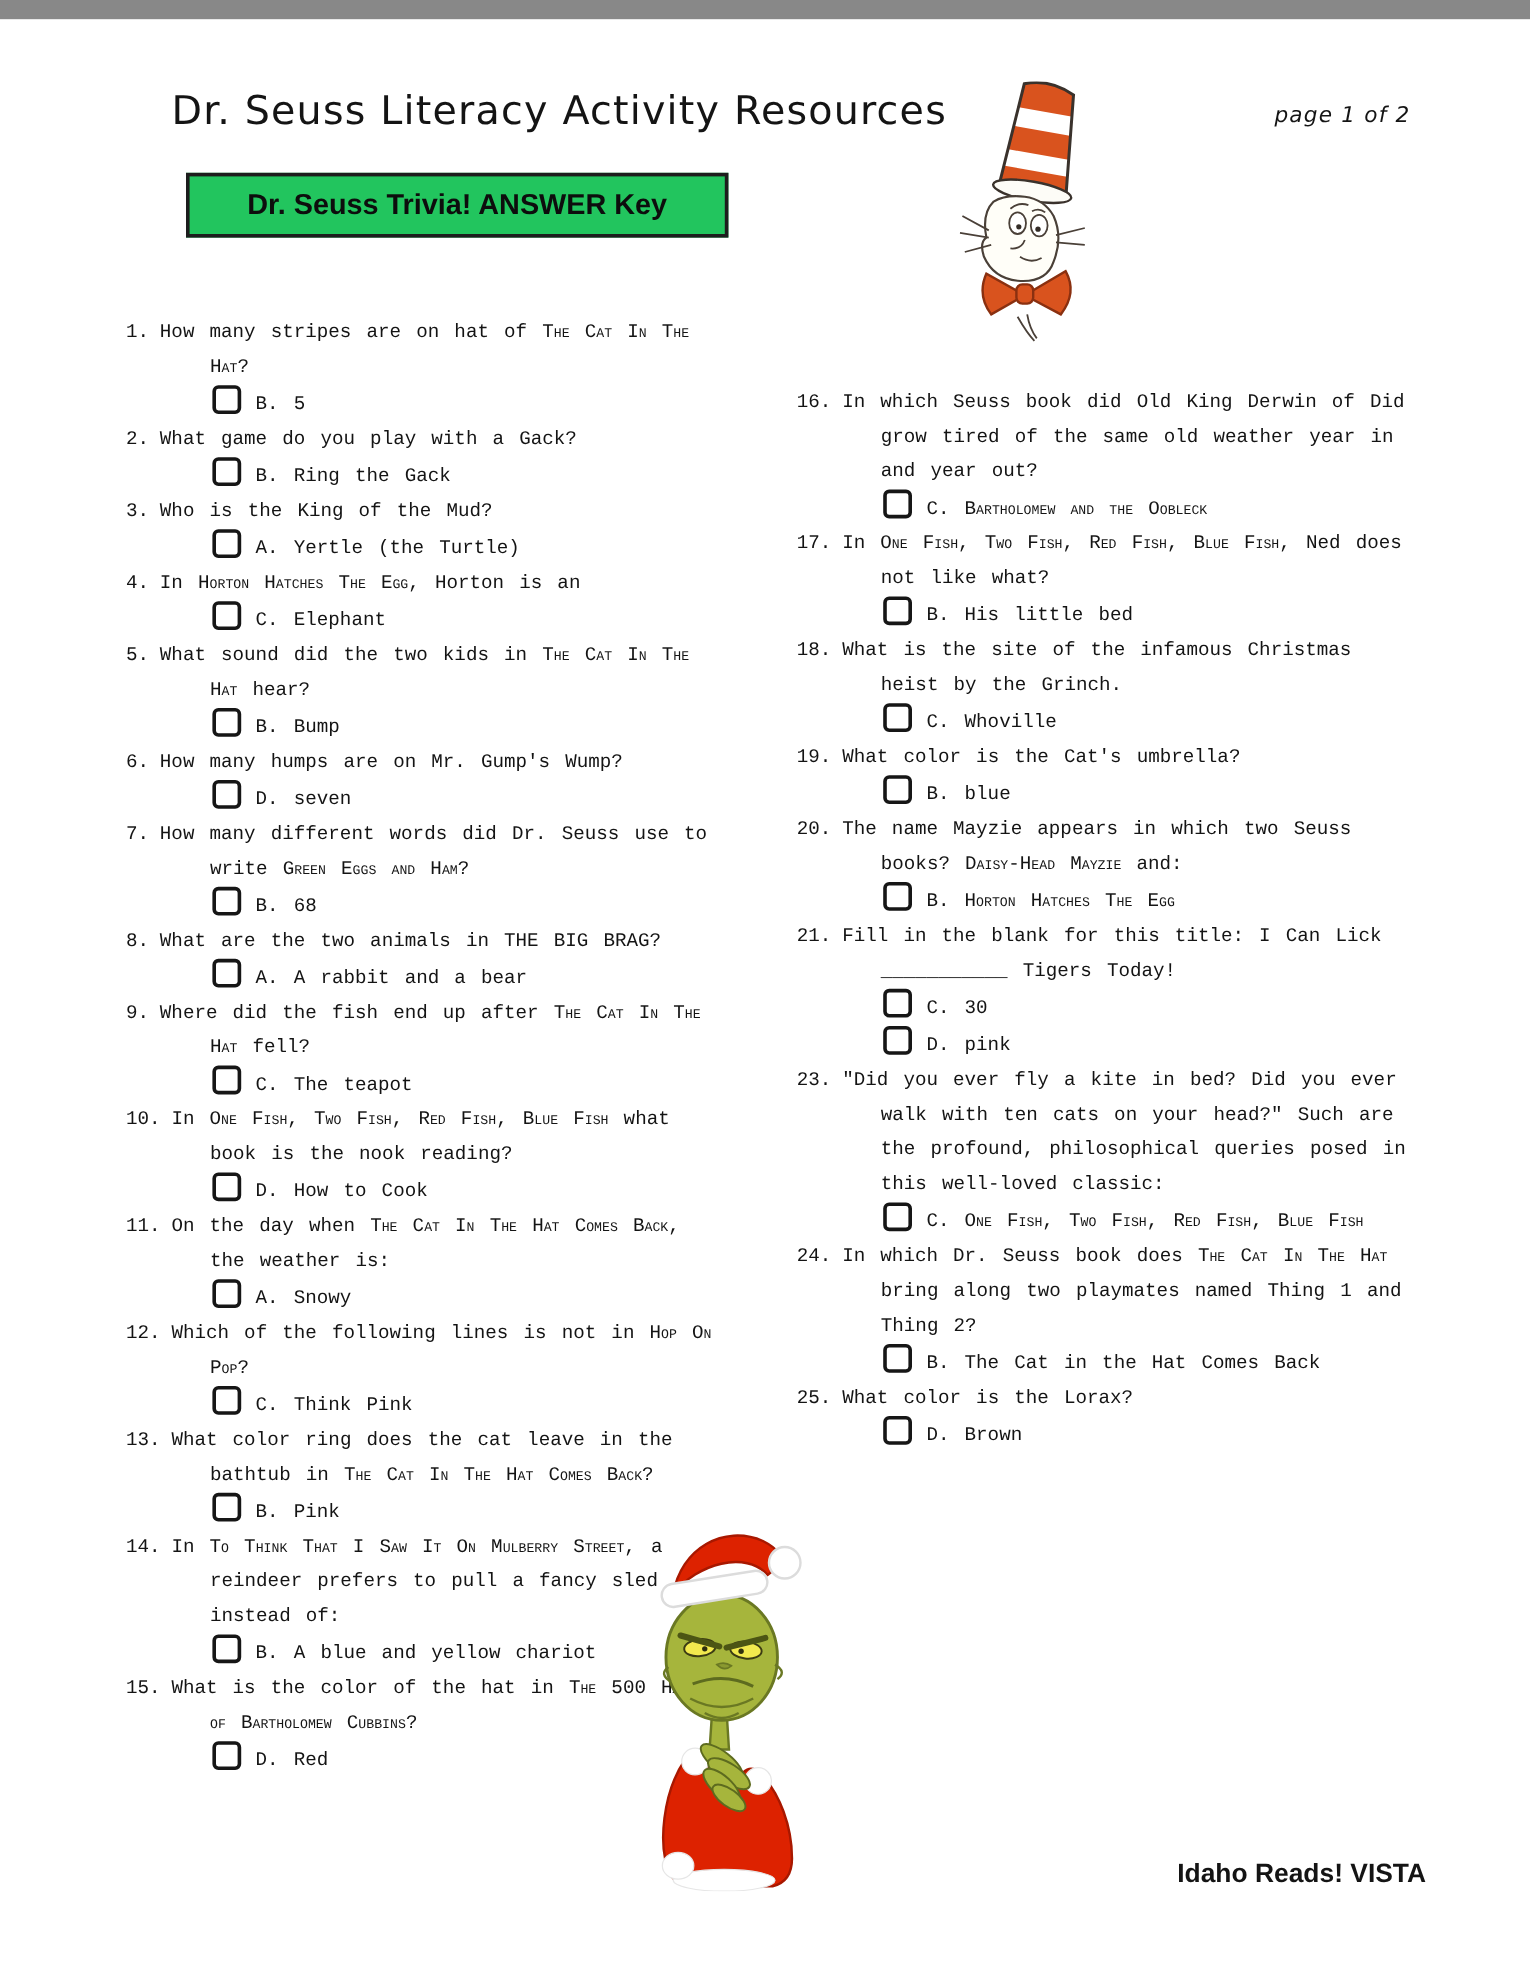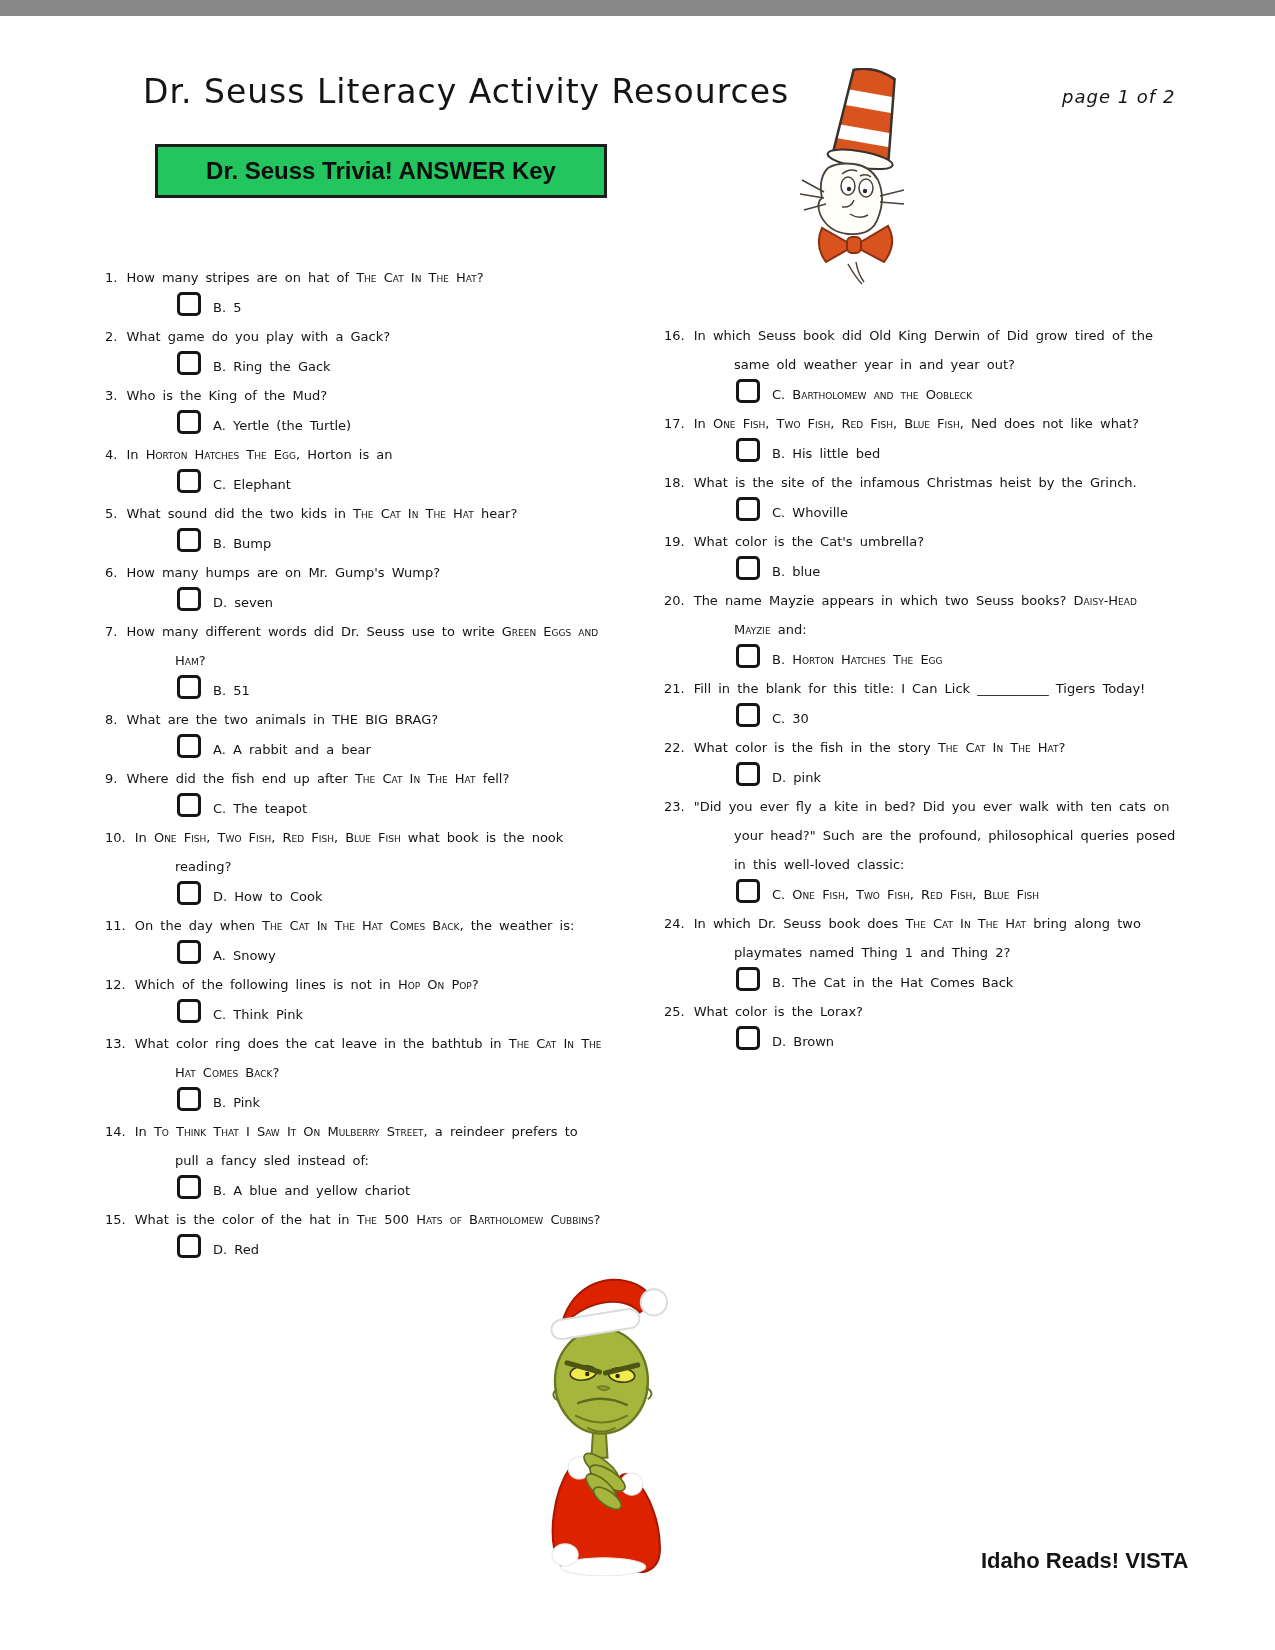--- a/index.html
+++ b/index.html
@@ -19,21 +19,21 @@
     font-style:italic; letter-spacing:1px;
   }
   .title-box {
     position:absolute; left:155px; top:128px; width:452px; height:54px;
     background:#22c55e; border:3px solid #1d1d1d; box-sizing:border-box;
     display:flex; align-items:center; justify-content:center;
     font-family:"Liberation Sans", sans-serif; font-weight:bold; font-size:24px;
     color:#0d0d0d;
   }
   
-  .q-col { position:absolute; font-size:13px; line-height:29px; word-spacing:3px; }
+  .q-col { position:absolute; font-size:16px; line-height:29px; word-spacing:3px;font-family:Liberation Mono, monospace; }
   .q-col-left  { left:105px; top:247px; width:497px; }
   .q-col-right { left:664px; top:305px; width:512px; }
   .q-line { padding-left:70px; text-indent:-70px; }
   .q-num  { margin-right:9px; }
   .a-line { padding-left:72px; }
   .sc { font-variant:small-caps; }
   .checkbox {
     display:inline-block; width:18px; height:18px; background:#fff;
     border:3px solid #161616; border-radius:5px;
     vertical-align:-4px; margin-right:12px;
@@ -142,21 +142,21 @@
     <div class="a-line">
       <span class="checkbox"></span><span class="a-text"><span>D. seven</span></span>
     </div>
   </div>
 
   <div class="question">
     <div class="q-line">
       <span class="q-num">7.</span><span class="q-text"><span>How many different words did Dr. Seuss use to write </span><span class="sc">Green Eggs and Ham</span><span>?</span></span>
     </div>
     <div class="a-line">
-      <span class="checkbox"></span><span class="a-text"><span>B. 51</span></span>
+      <span class="checkbox"></span><span class="a-text"><span>B. 68</span></span>
     </div>
   </div>
 
   <div class="question">
     <div class="q-line">
       <span class="q-num">8.</span><span class="q-text"><span>What are the two animals in THE BIG BRAG?</span></span>
     </div>
     <div class="a-line">
       <span class="checkbox"></span><span class="a-text"><span>A. A rabbit and a bear</span></span>
     </div>
@@ -274,23 +274,20 @@
   <div class="question">
     <div class="q-line">
       <span class="q-num">21.</span><span class="q-text"><span>Fill in the blank for this title: I Can Lick ___________ Tigers Today!</span></span>
     </div>
     <div class="a-line">
       <span class="checkbox"></span><span class="a-text"><span>C. 30</span></span>
     </div>
   </div>
 
   <div class="question">
-    <div class="q-line">
-      <span class="q-num">22.</span><span class="q-text"><span>What color is the fish in the story </span><span class="sc">The Cat In The Hat</span><span>?</span></span>
-    </div>
     <div class="a-line">
       <span class="checkbox"></span><span class="a-text"><span>D. pink</span></span>
     </div>
   </div>
 
   <div class="question">
     <div class="q-line">
       <span class="q-num">23.</span><span class="q-text"><span>"Did you ever fly a kite in bed? Did you ever walk with ten cats on your head?" Such are the profound, philosophical queries posed in this well-loved classic:</span></span>
     </div>
     <div class="a-line">

